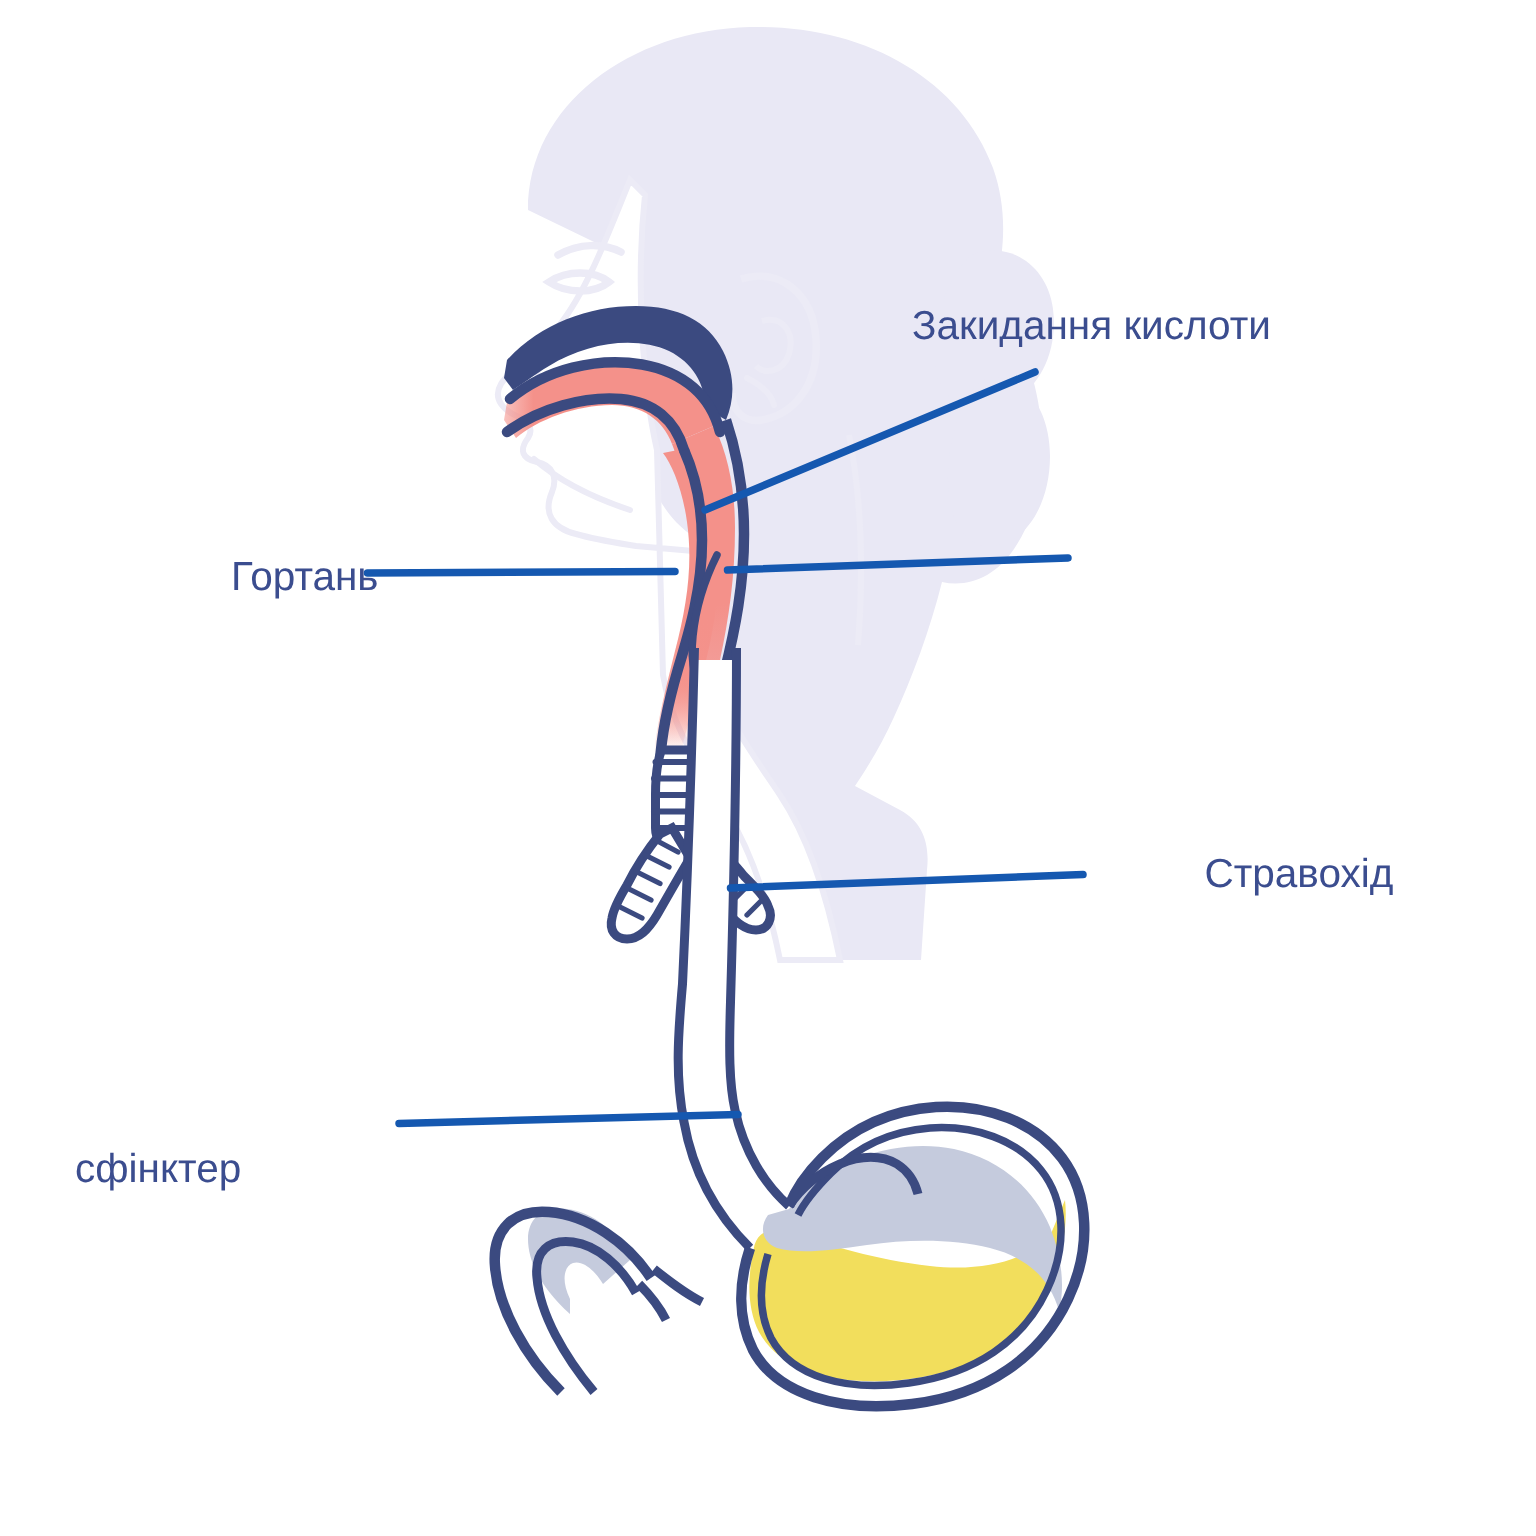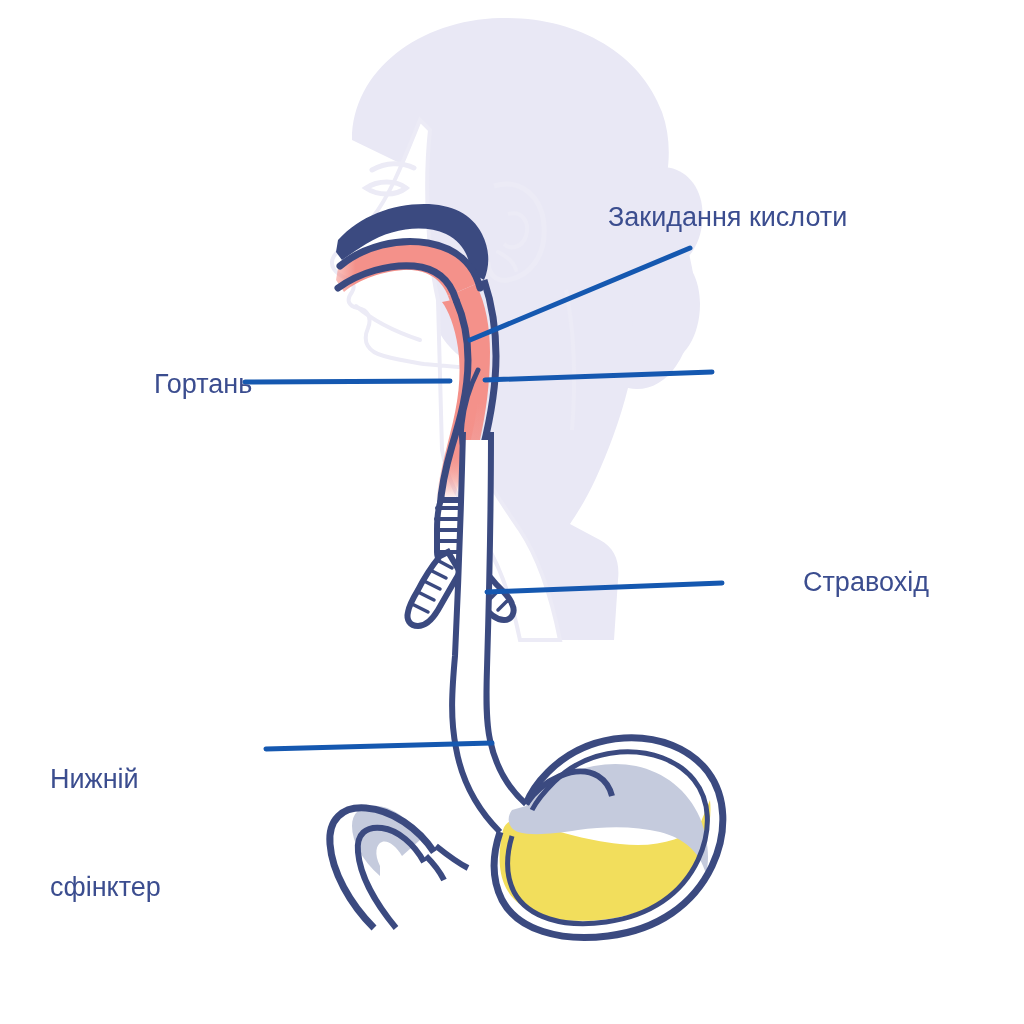--- a/index.html
+++ b/index.html
@@ -380,17 +380,16 @@
   </svg>
 
   <div class="label" id="label-acid-reflux">Закидання кислоти</div>
 
 
   <div class="label" id="label-larynx" style="left:113px; top:366px;margin-left:41px;">Гортань</div>
 
   <div class="label" id="label-esophagus">Стравохід</div>
 
   <div class="label" id="label-les">
-    <div>Нижній</div>
     <div>сфінктер</div>
   </div>
 
 </div>
 
 </body></html>

